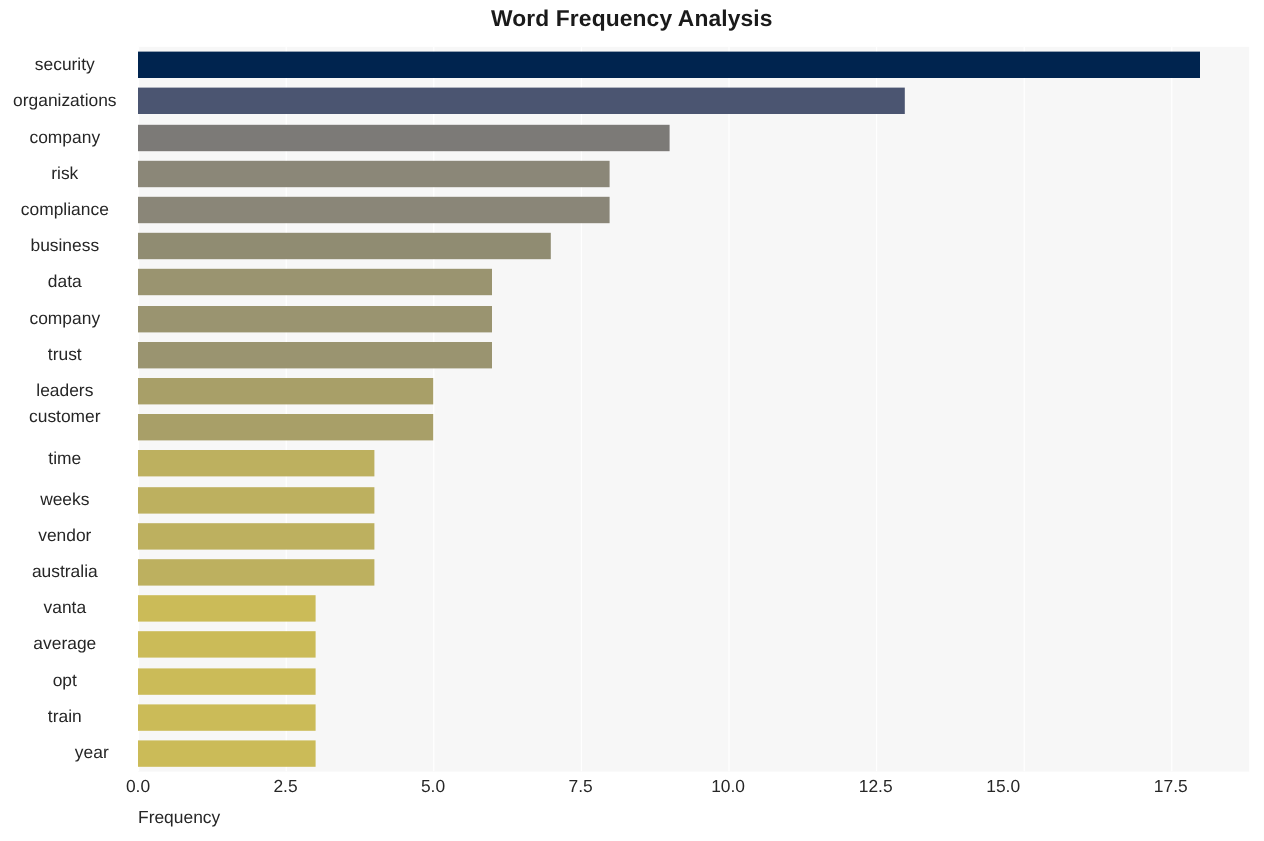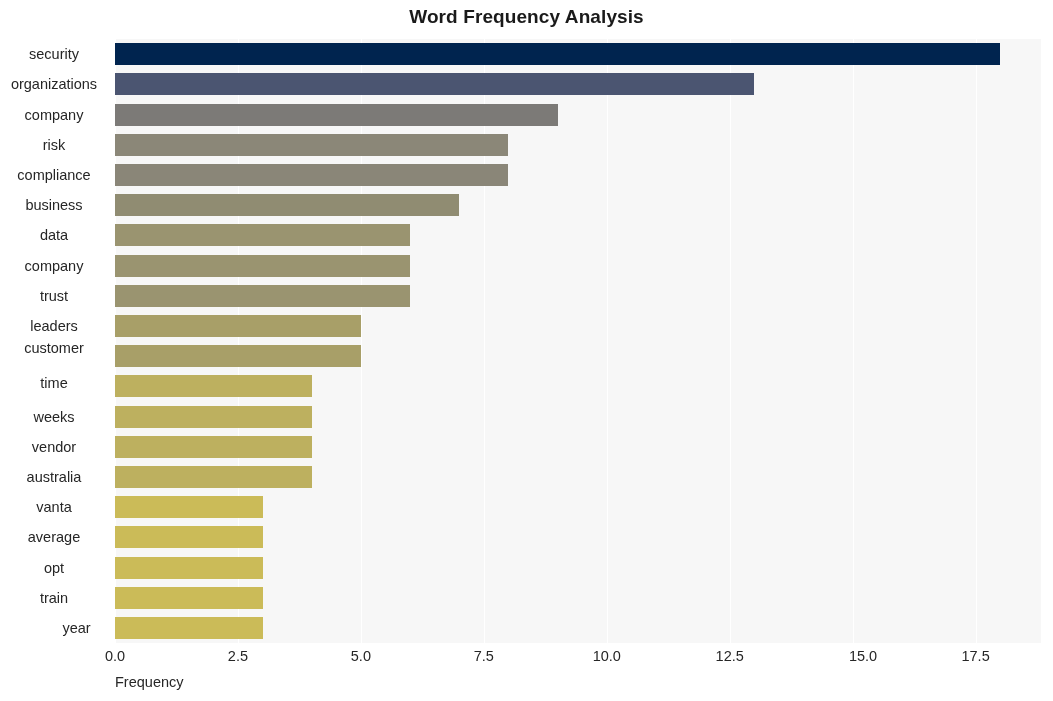--- a/index.html
+++ b/index.html
@@ -173,19 +173,19 @@
       <div class="ylabel" style="top: 581.9px; padding-left: 45px;">year</div>
     </div>
 
   <div id="xticks">
       <div class="xtick" style="left: 0px; text-align: right;">0.0</div>
       <div class="xtick" style="left: 122.942px;">2.5</div>
       <div class="xtick" style="left: 245.884px;">5.0</div>
       <div class="xtick" style="left: 368.826px;">7.5</div>
       <div class="xtick" style="left: 491.768px;">10.0</div>
       <div class="xtick" style="left: 614.711px;">12.5</div>
-      <div class="xtick" style="left: 748px;">15.0</div>
+      <div class="xtick" style="left: 721px;">15.0</div>
       <div class="xtick" style="left: 860.595px;">17.5</div>
     </div>
 
   <div id="xaxis-label">Frequency</div>
 
 </div>
 
 </body></html>

